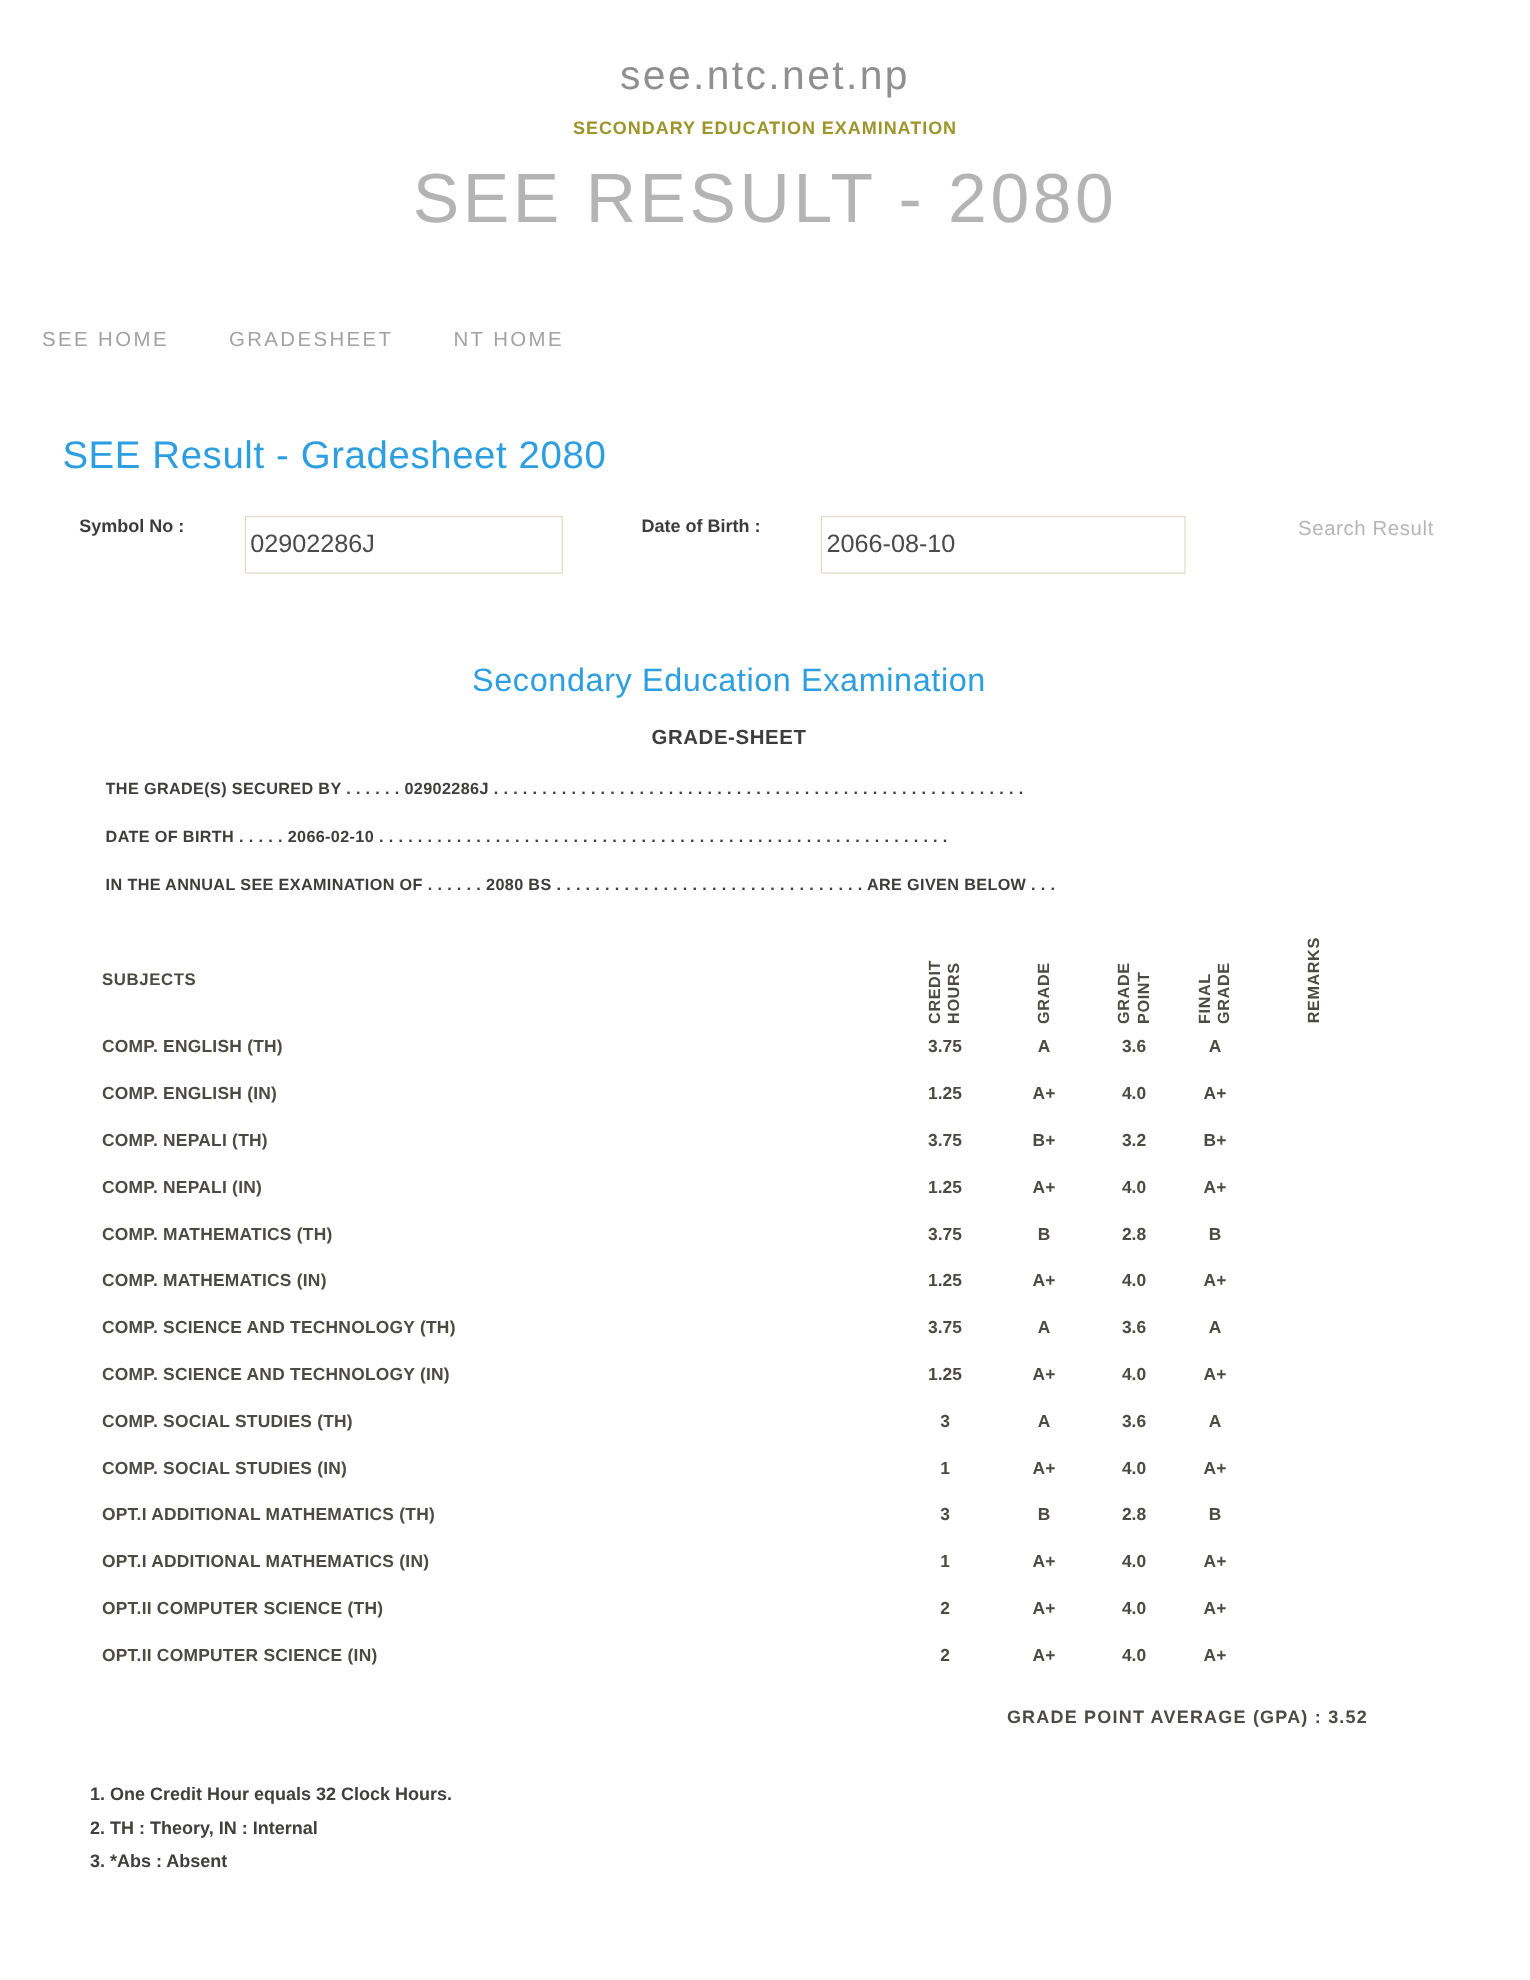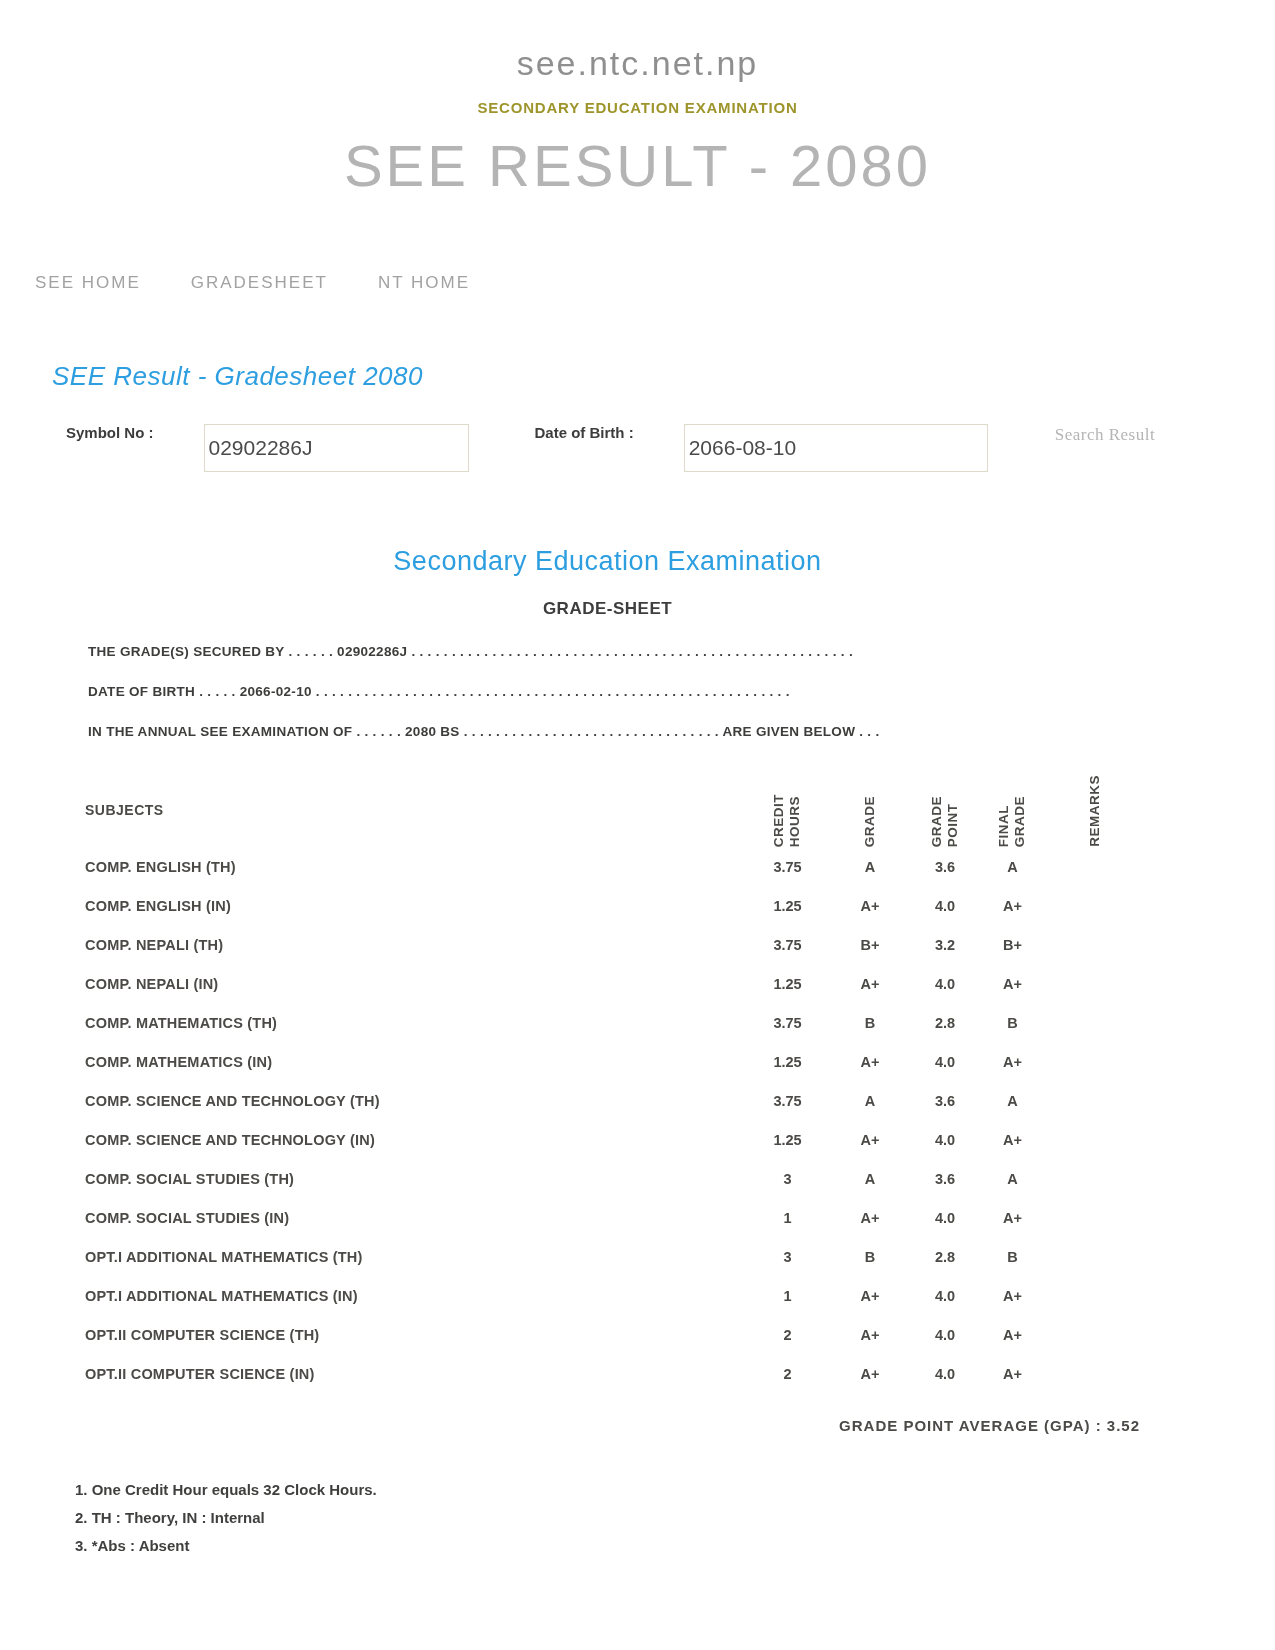--- a/index.html
+++ b/index.html
@@ -43,25 +43,24 @@
   .nav a {
     font-size: 17px;
     letter-spacing: 2px;
     color: #a2a2a2;
     text-decoration: none;
     cursor: pointer;
   }
   
   .section-title {
     margin: 68px 0 0 52px;
-    font-size: 26px;
+    font-size: 32px;
     color: #2d9ee0;
     font-weight: normal;
     letter-spacing: 0.5px;
-    font-style: italic;
   }
   
   .form-row {
     margin: 32px 0 0 66px;
     display: flex;
     align-items: flex-start;
     gap: 36px;
   }
   .form-row label {
     font-size: 15px;
@@ -77,27 +76,27 @@
     padding-left: 4px;
     font-size: 21px;
     color: #4a4a4a;
     font-family: "Liberation Sans", sans-serif;
     outline: none;
   }
   .symbol-input { width: 265px; }
   .dob-label { margin-left: 30px; }
   .dob-input { width: 304px; }
   .search-btn {
-    margin-left: 25px;
+    margin-left: 52px;
     background: none;
     border: none;
     color: #b5b5b5;
     font-size: 17px;
     letter-spacing: 0.5px;
-    font-family: Liberation Serif, serif;
+    font-family: Liberation Sans, sans-serif;
     cursor: pointer;
   }
   
   .sheet { width: 1065px; margin: 74px 0 0 75px; }
   .sheet-heading {
     text-align: center;
     font-size: 27px;
     color: #2d9ee0;
     font-weight: normal;
     margin: 0;

